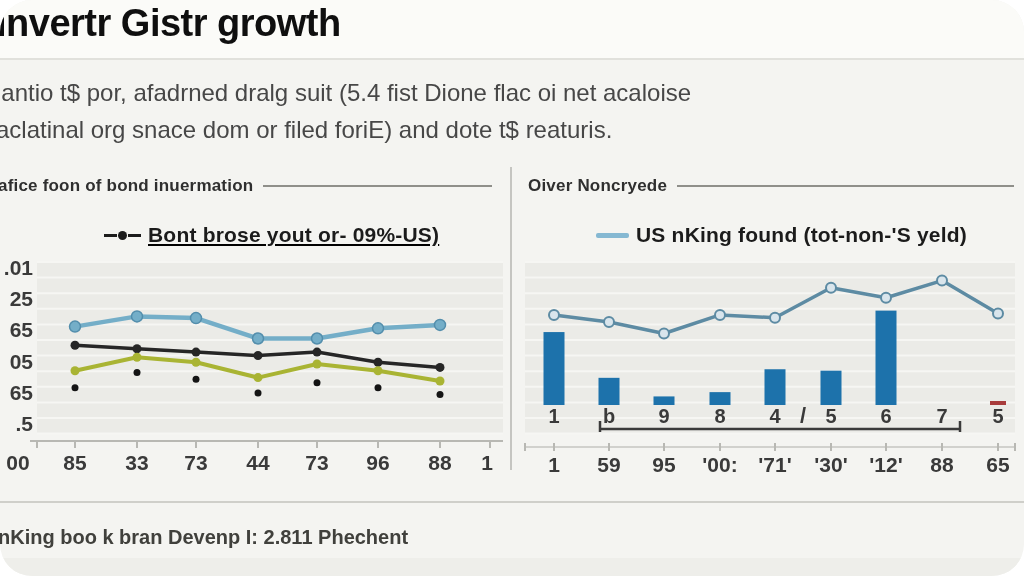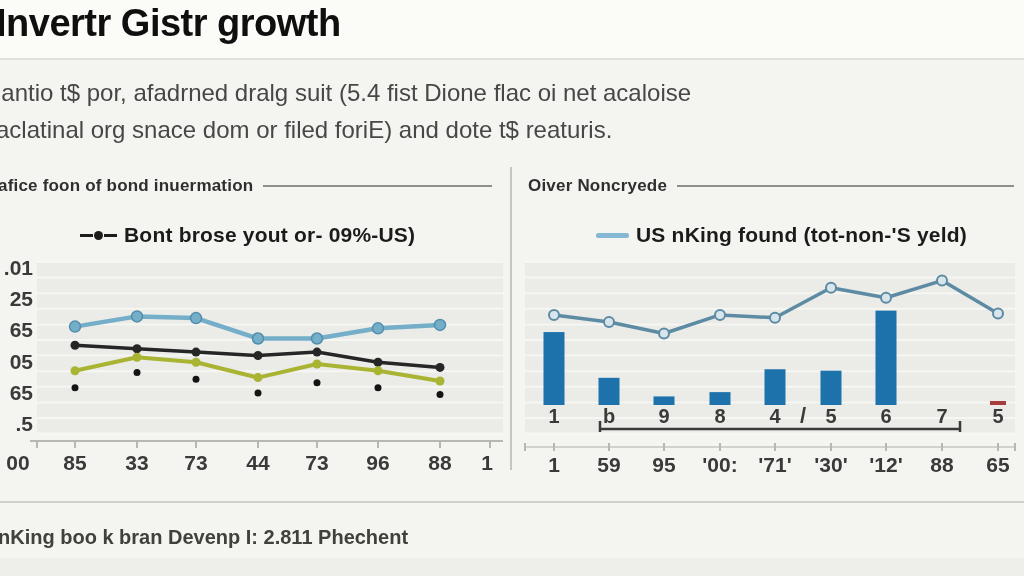--- a/index.html
+++ b/index.html
@@ -1,18 +1,18 @@
 <!DOCTYPE html>
 <html><head>
 <meta charset="utf-8">
 <style>
   html,body{margin:0;padding:0;}
   .stage{
     position:relative; width:1024px; height:576px; overflow:hidden;
-    background:#f4f4f1; font-family:"Liberation Sans", sans-serif;
+    background:#f4f4f1; font-family:"Liberation Sans", sans-serif;border-radius:32px;
   }
   .titlebar{
     position:absolute; left:0; top:0; width:1024px; height:58px;
     background:#fbfbf8; border-bottom:2px solid #e1e1dc;
   }
   .titlebar h1{
     position:absolute; left:-4px; top:2px; margin:0;
     font-size:38px; font-weight:800; color:#0f0f0f; letter-spacing:-0.5px;
   }
   .subtitle{
@@ -21,21 +21,21 @@
   }
   .panel-header{
     position:absolute; top:176px; display:flex; align-items:center; gap:10px;
     font-size:17px; font-weight:700; color:#2f2f2f; letter-spacing:0.2px;
   }
   .panel-header .rule{ flex:1; height:2px; background:#8f8f8a; }
   .panel-header.left{ left:-2px; width:494px; }
   .panel-header.right{ left:528px; width:486px; }
   .legend{ position:absolute; top:223px; display:flex; align-items:center; }
   .legend .ltext{ font-size:21px; font-weight:700; color:#1b1b1b; margin-left:7px; letter-spacing:0.2px; }
-  .legend.left{ left:80px; }
+  .legend.left{ left:104px;text-decoration:underline; }
   .legend.right{ left:596px; }
   .lmark{ display:flex; align-items:center; }
   .lmark .seg{ display:block; width:13px; height:3px; background:#1c1c1c; }
   .lmark .dot{ display:block; width:9px; height:9px; border-radius:50%; background:#1c1c1c; margin:0 1px; }
   .lswatch{ display:block; width:33px; height:5px; background:#85b8d2; border-radius:2px; }
   #chart-left{ position:absolute; left:0; top:255px; }
   #chart-right{ position:absolute; left:512px; top:255px; }
   svg text{ font-family:"Liberation Sans", sans-serif; font-weight:700; fill:#3a3a3a; }
   .vdivider{ position:absolute; left:510px; top:167px; width:2px; height:303px; background:#c5c5c1; }
   .hdivider{ position:absolute; left:0; top:501px; width:1024px; height:2px; background:#cfcfca; }

